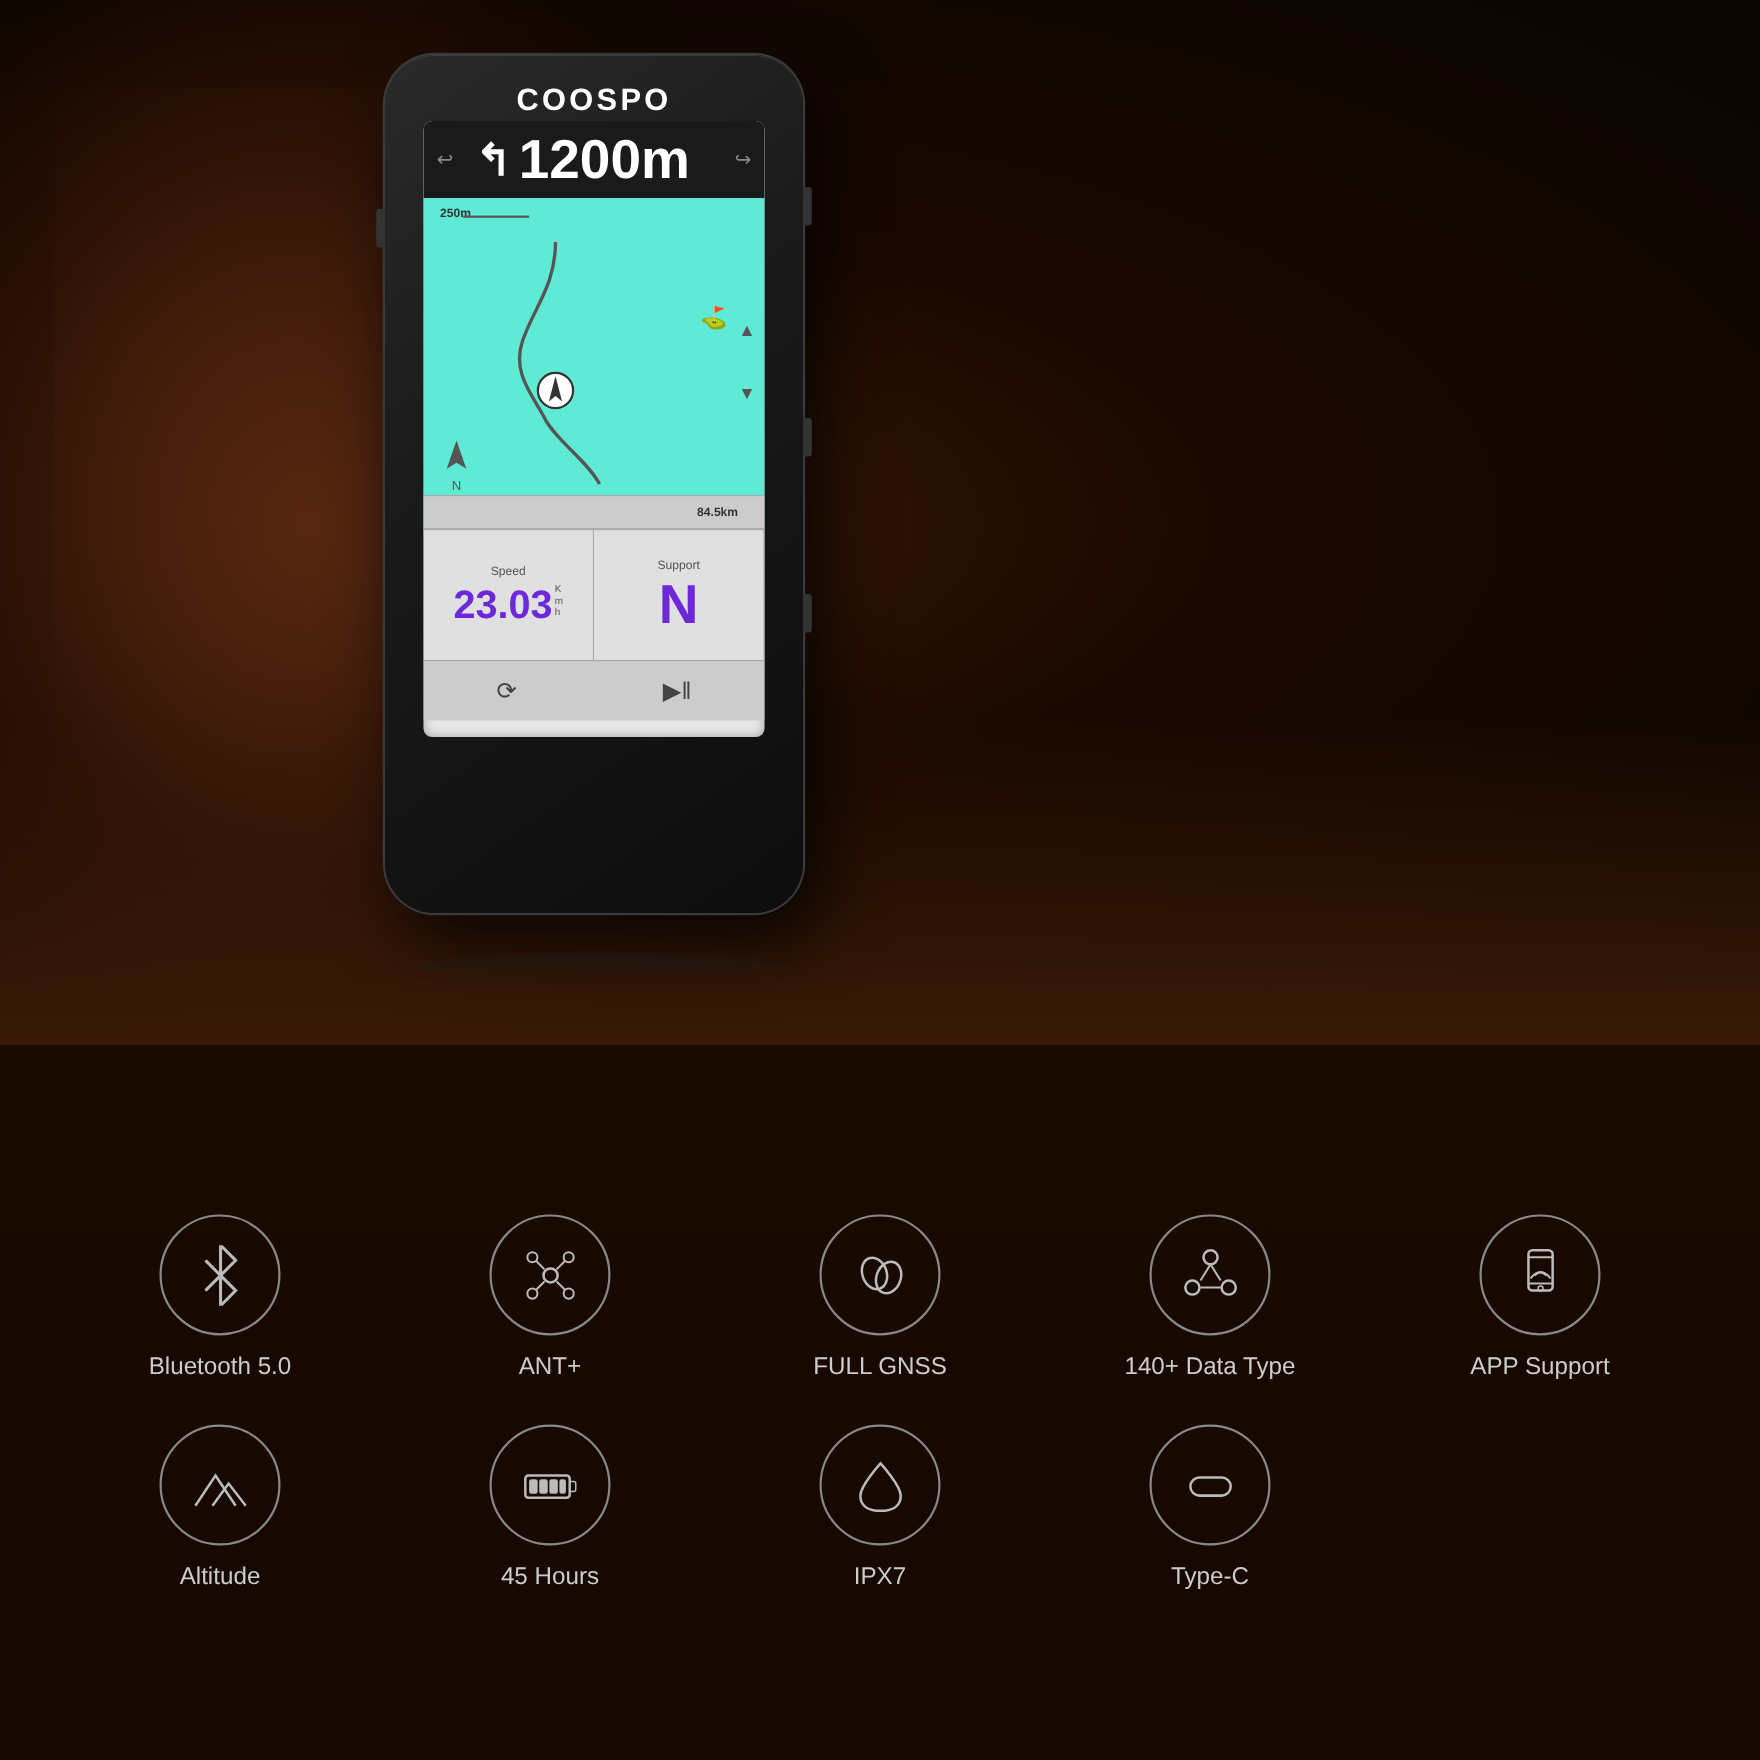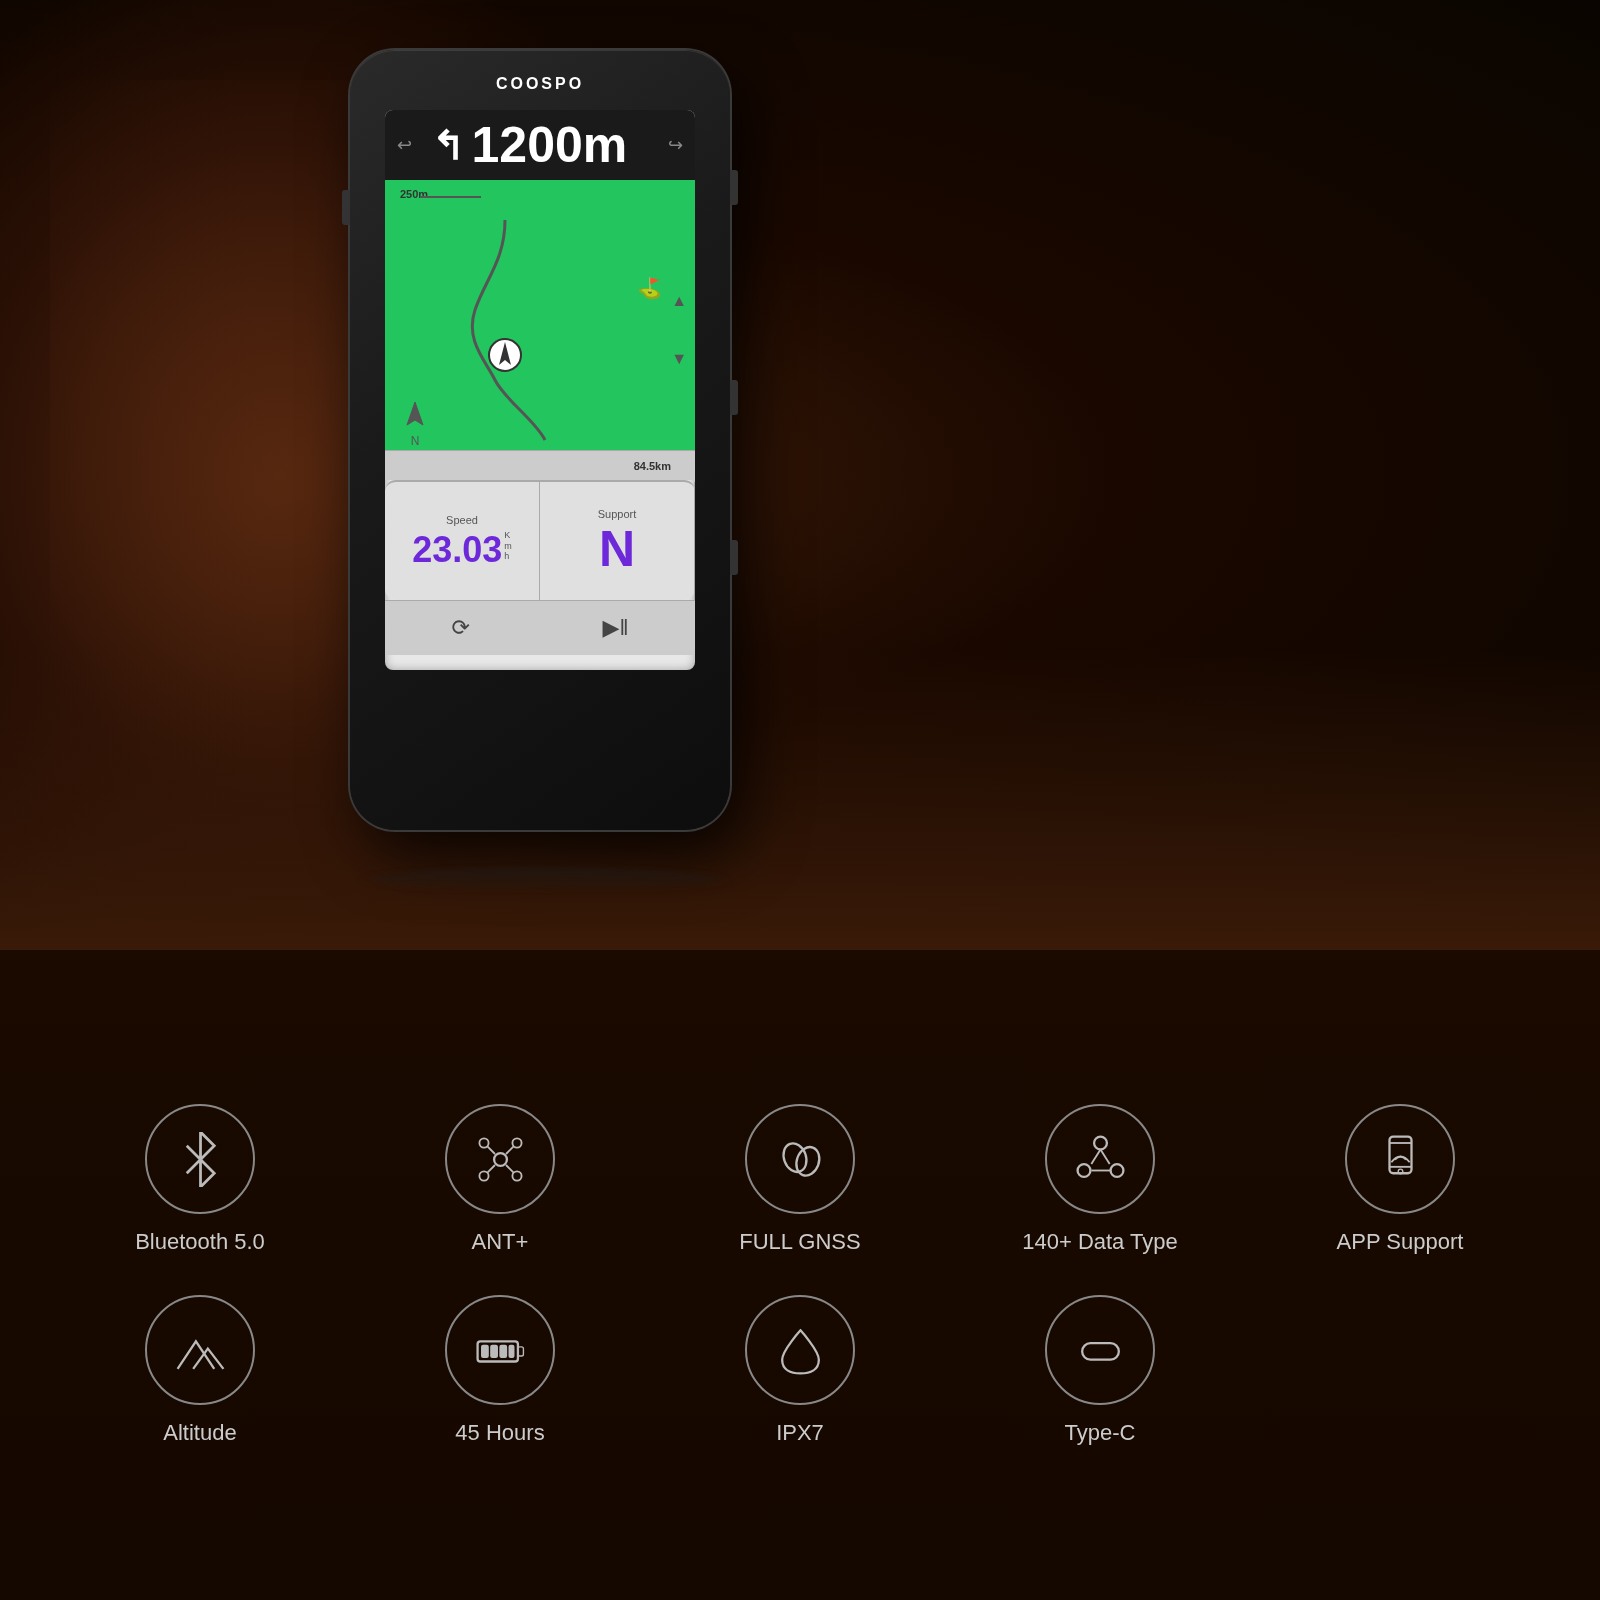--- a/index.html
+++ b/index.html
@@ -83,21 +83,21 @@
       width: 100%;
       height: 70px;
       display: flex;
       align-items: center;
       padding: 0 12px;
       position: relative;
     }
 
     
     .map-area {
-      background: #22c55e;
+      background: #5eead4;
       width: 100%;
       height: 300px;
       position: relative;
     }
 
     .map-label {
       position: absolute;
       top: 8px;
       left: 15px;
       font-size: 11px;
@@ -129,21 +129,20 @@
       font-weight: bold;
     }
 
     
     .stats-row {
       display: flex;
       width: 100%;
       height: 120px;
       background: #e0e0e0;
       border-top: 2px solid #aaa;
-      border-radius: 11px;
     }
 
     .stat-item {
       flex: 1;
       display: flex;
       flex-direction: column;
       align-items: center;
       justify-content: center;
       border-right: 1px solid #aaa;
     }
@@ -220,21 +219,21 @@
       filter: blur(8px);
     }
 
     
     .brand-label {
       position: absolute;
       top: 25px;
       left: 50%;
       transform: translateX(-50%);
       color: white;
-      font-size: 16px;
+      font-size: 28px;
       font-weight: bold;
       letter-spacing: 3px;
     }
 
     
     .red-accent {
       position: absolute;
       right: 38px;
       top: 120px;
       width: 5px;

